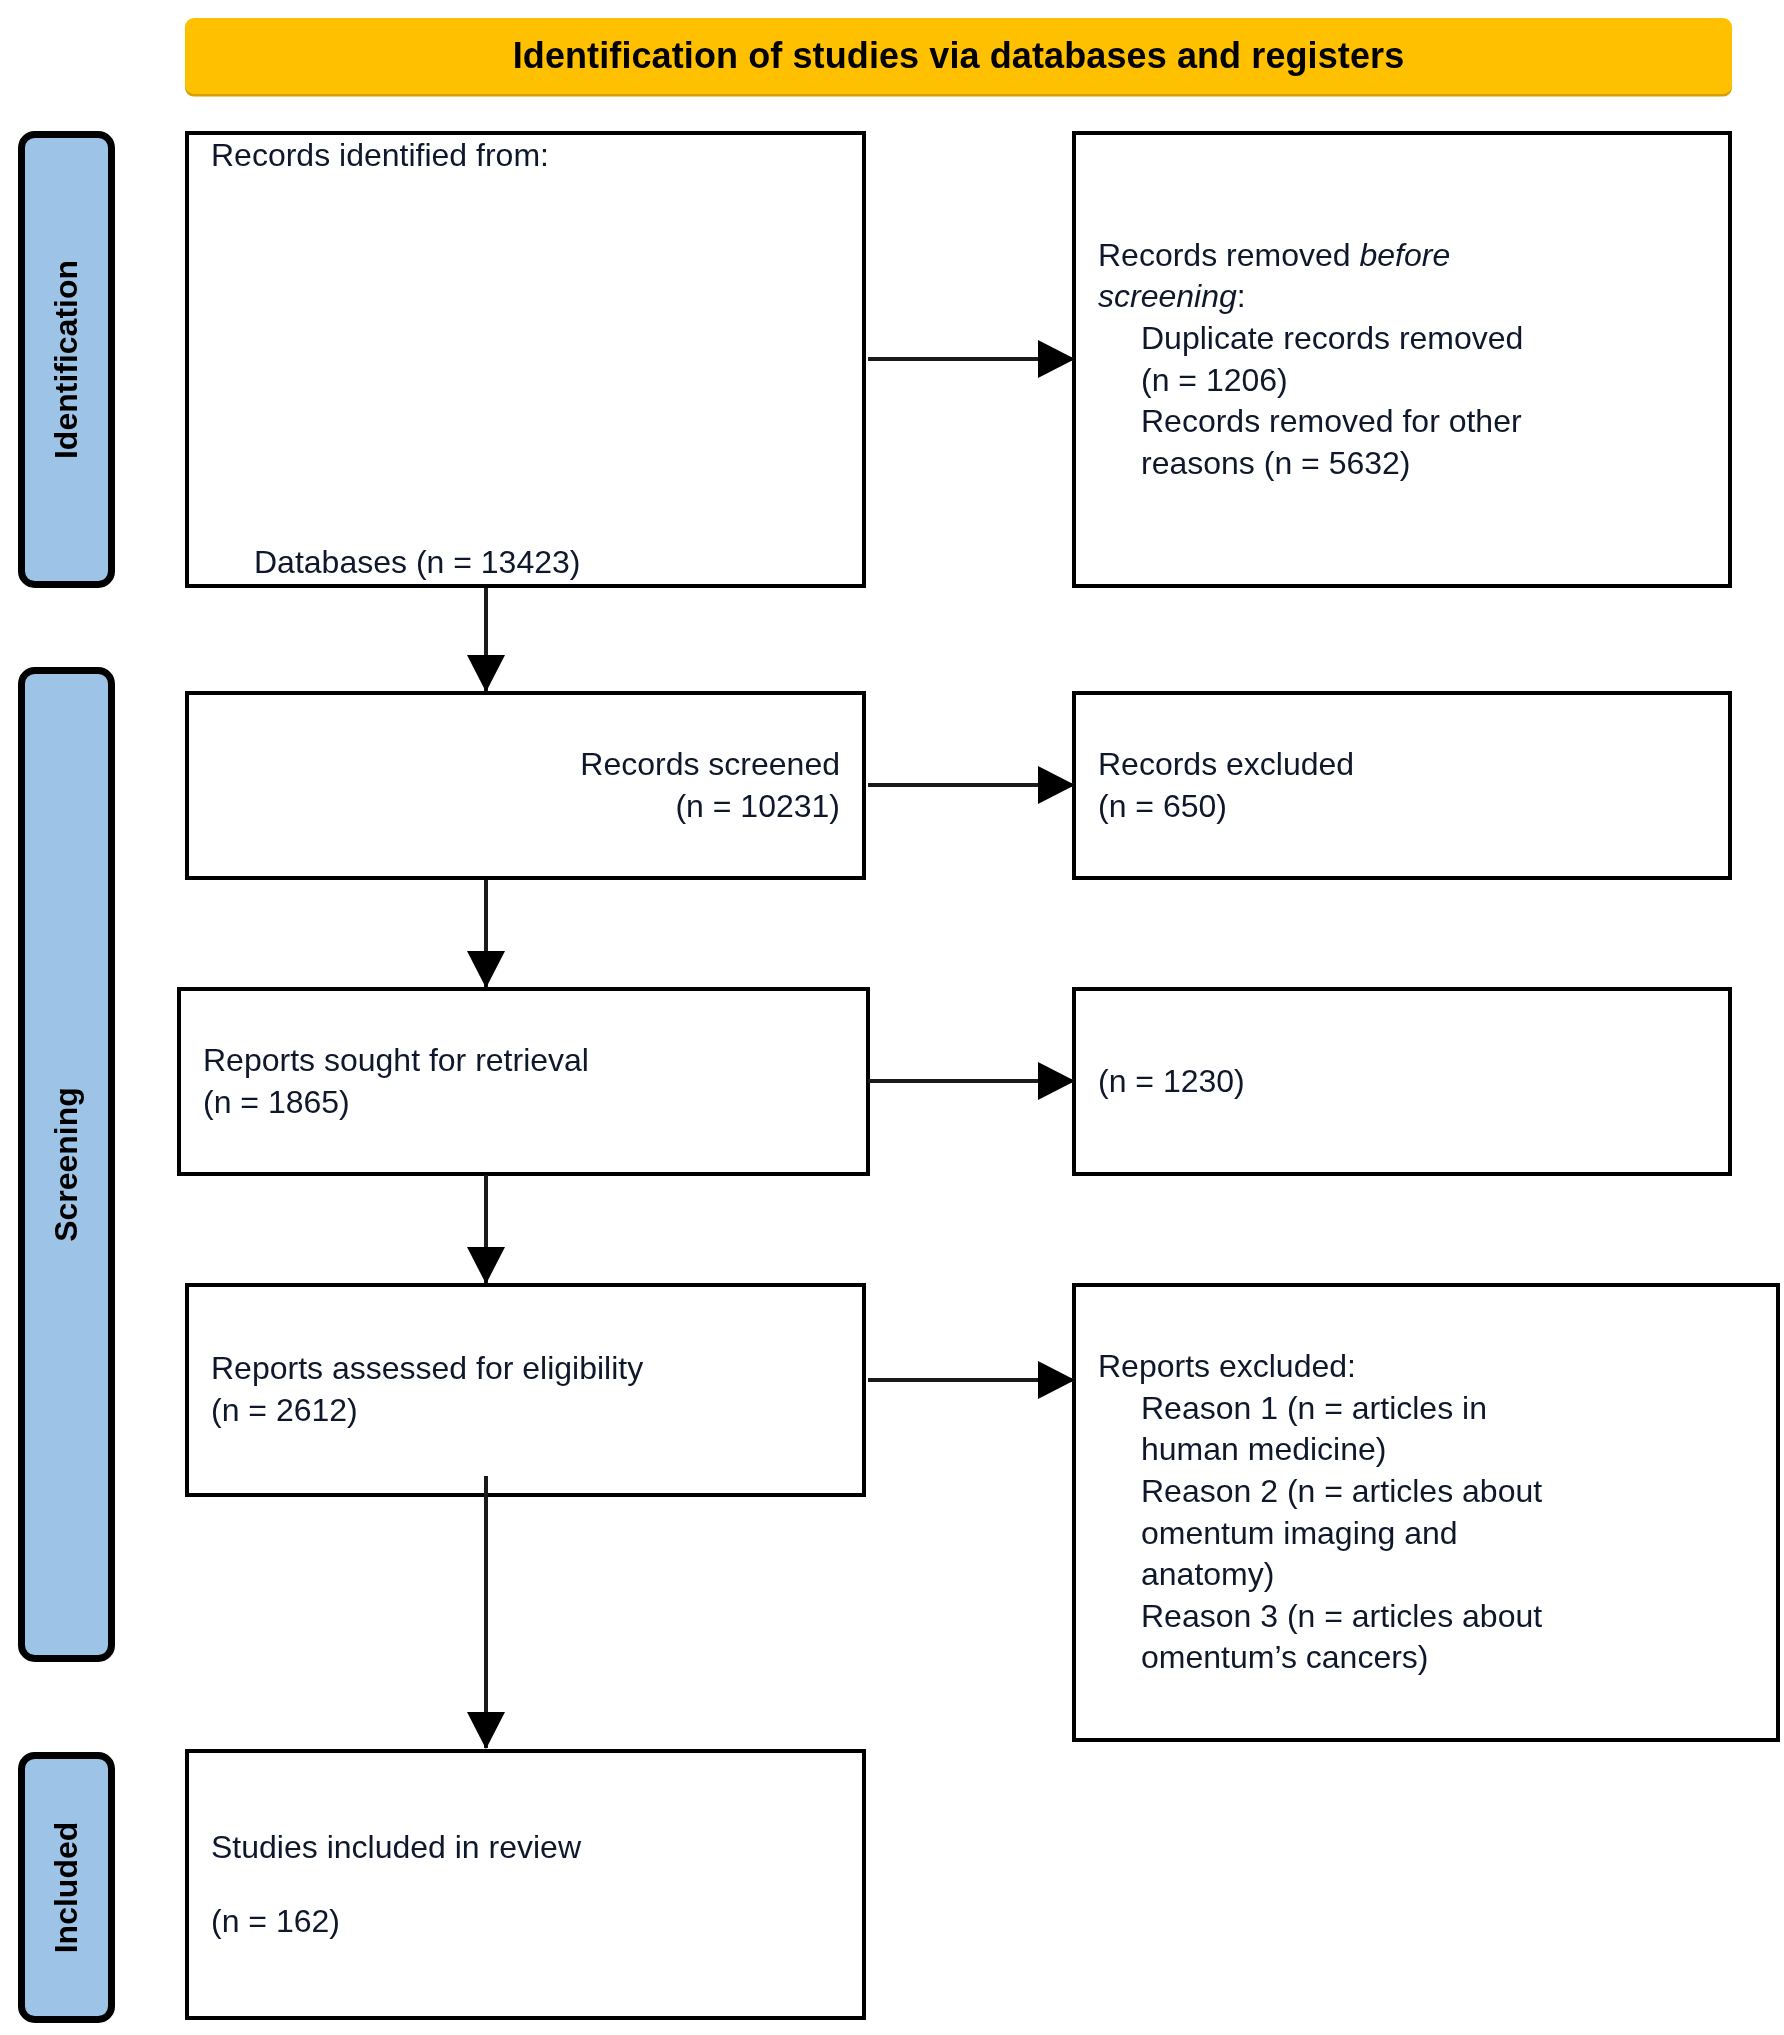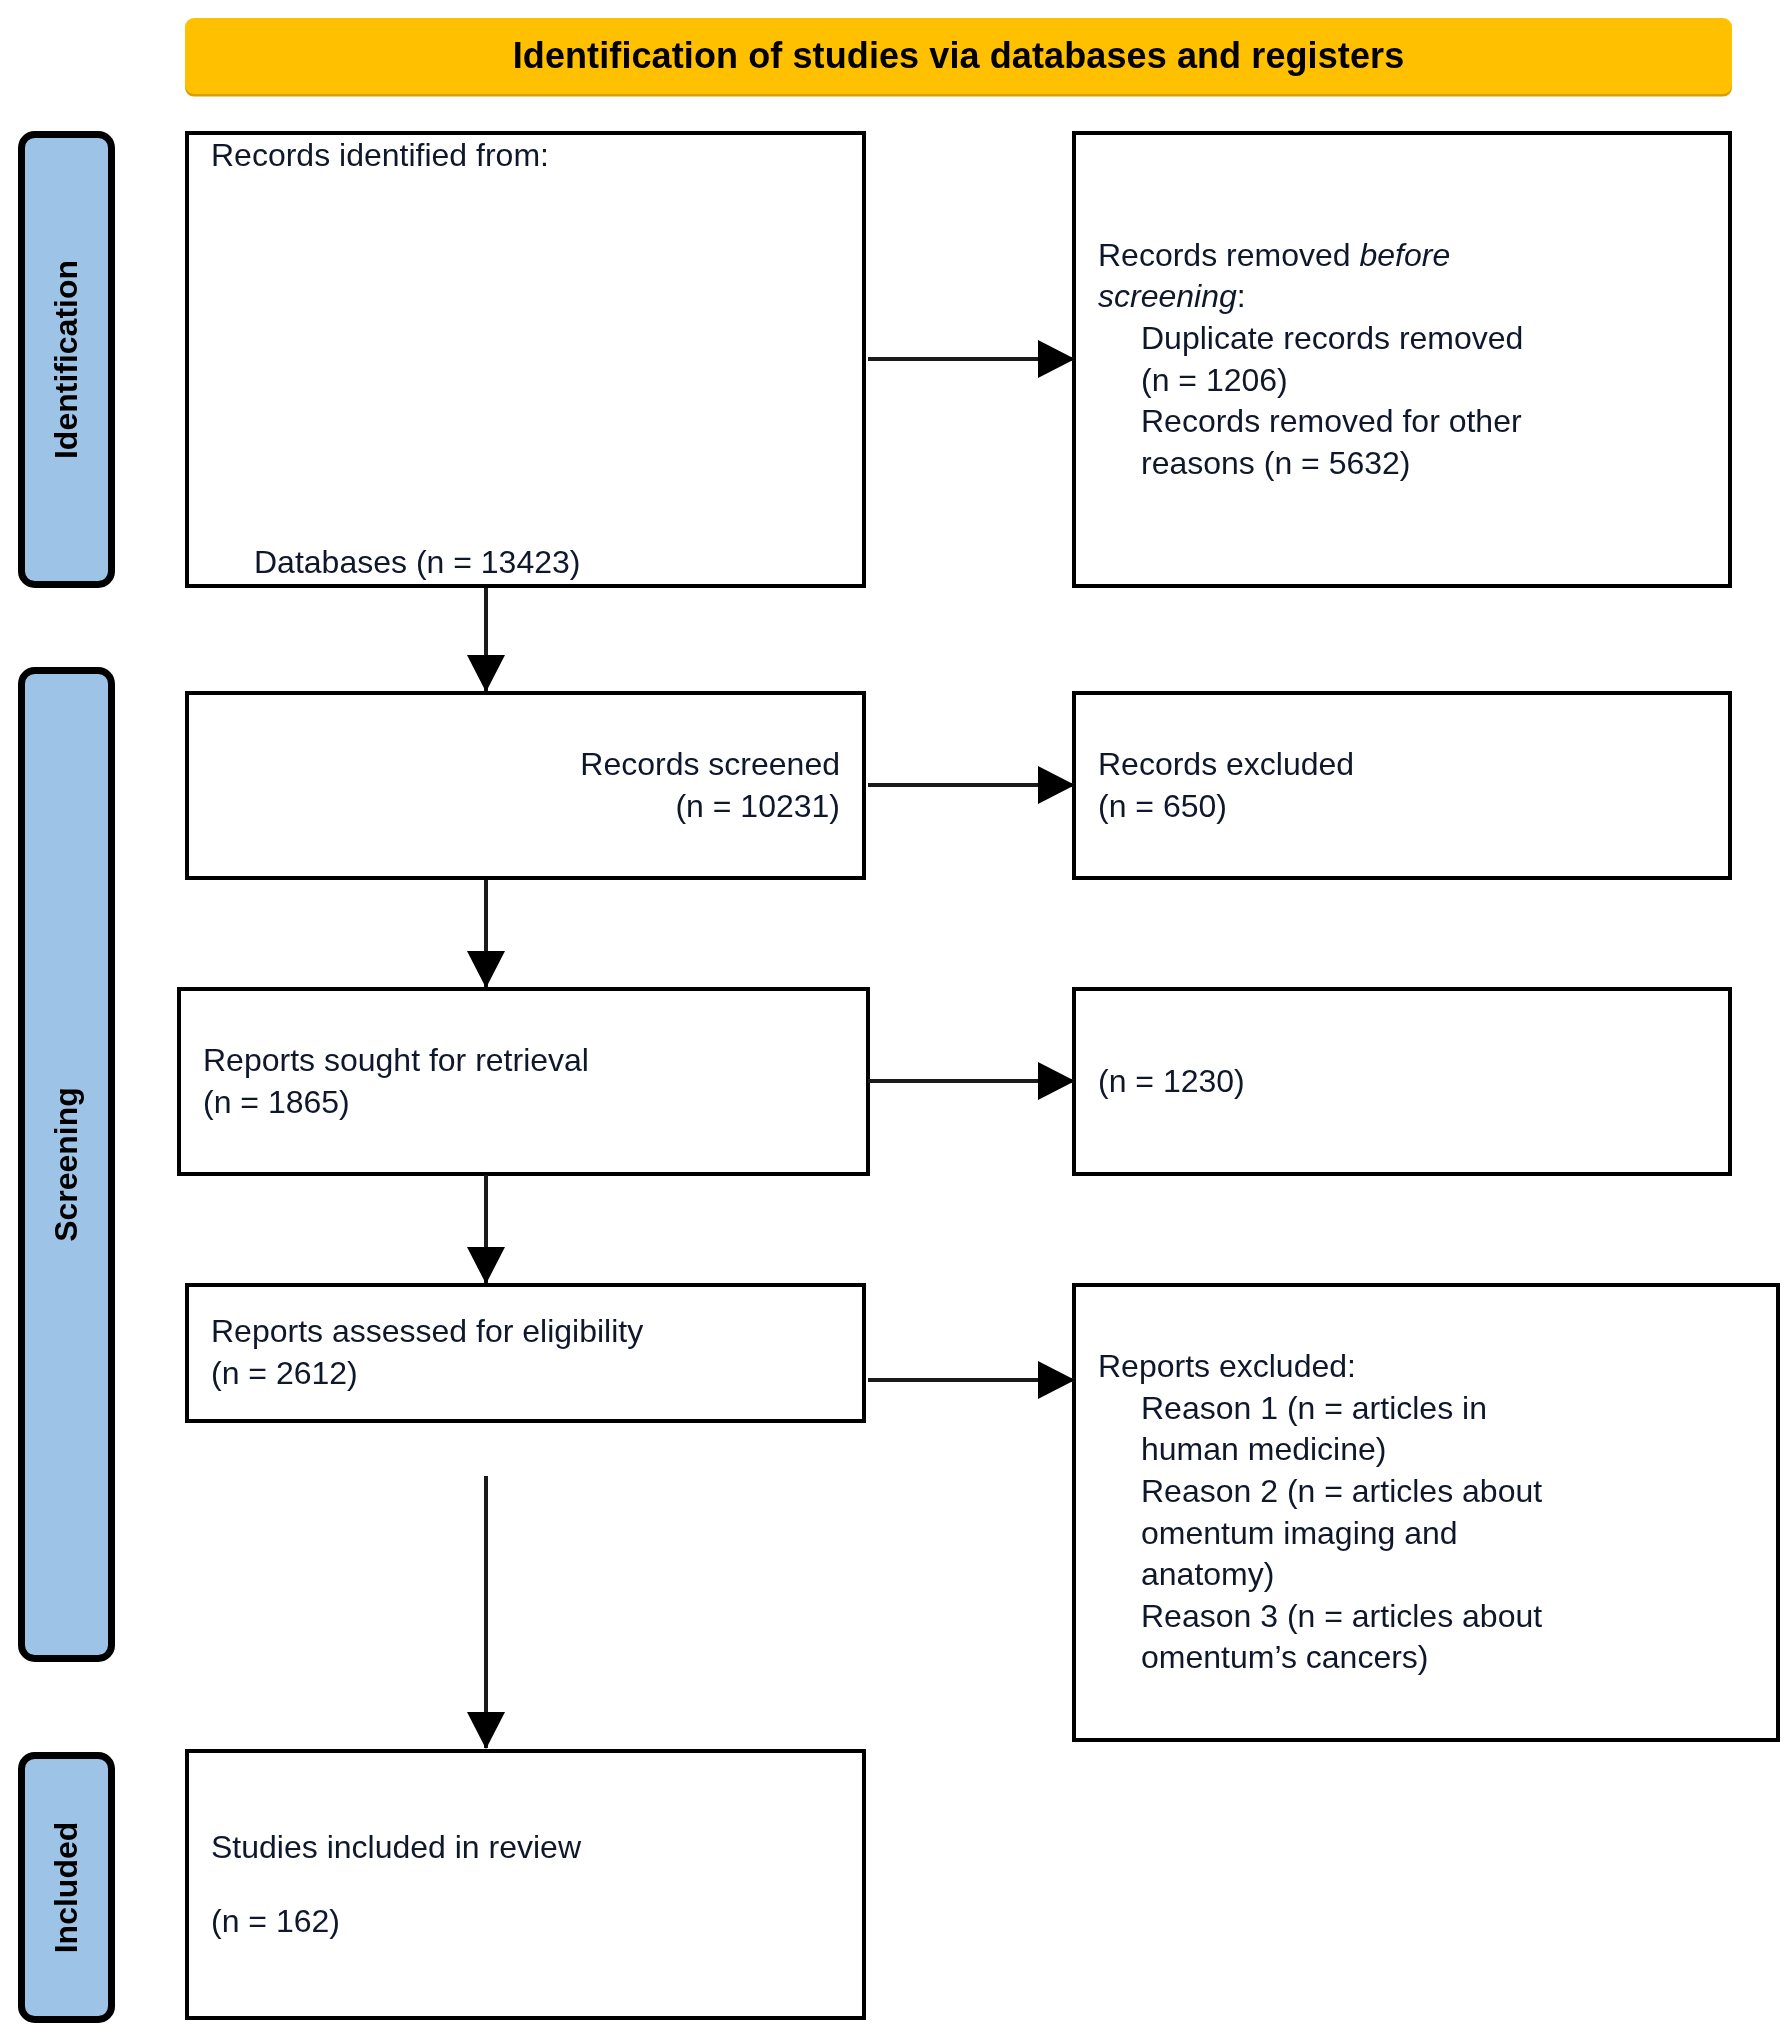--- a/index.html
+++ b/index.html
@@ -76,21 +76,21 @@
     color: #0f172a;
     white-space: pre-wrap;
   }
   .indent { padding-left: 43px; }
   .ital { font-style: italic; }
 
   
   #box-identified  { left: 185px;  top: 131px;  width: 681px; height: 457px; justify-content: space-between; }
   #box-screened    { left: 185px;  top: 691px; width: 681px; height: 189px; align-items: flex-end; }
   #box-sought      { left: 177px;  top: 987px; width: 693px; height: 189px; }
-  #box-assessed    { left: 185px;  top: 1283px; width: 681px; height: 140px; }
+  #box-assessed    { left: 185px;  top: 1283px; width: 681px; height: 214px; }
   #box-included    { left: 185px;  top: 1749px; width: 681px; height: 271px; gap: 32px; }
 
   
   #box-removed       { left: 1072px; top: 131px;  width: 660px; height: 457px; }
   #box-excluded-rec  { left: 1072px; top: 691px; width: 660px; height: 189px; }
   #box-notretrieved  { left: 1072px; top: 987px; width: 660px; height: 189px; }
   #box-excluded-rep  { left: 1072px; top: 1283px; width: 708px; height: 459px; }
 
   
   .v-arrow {

